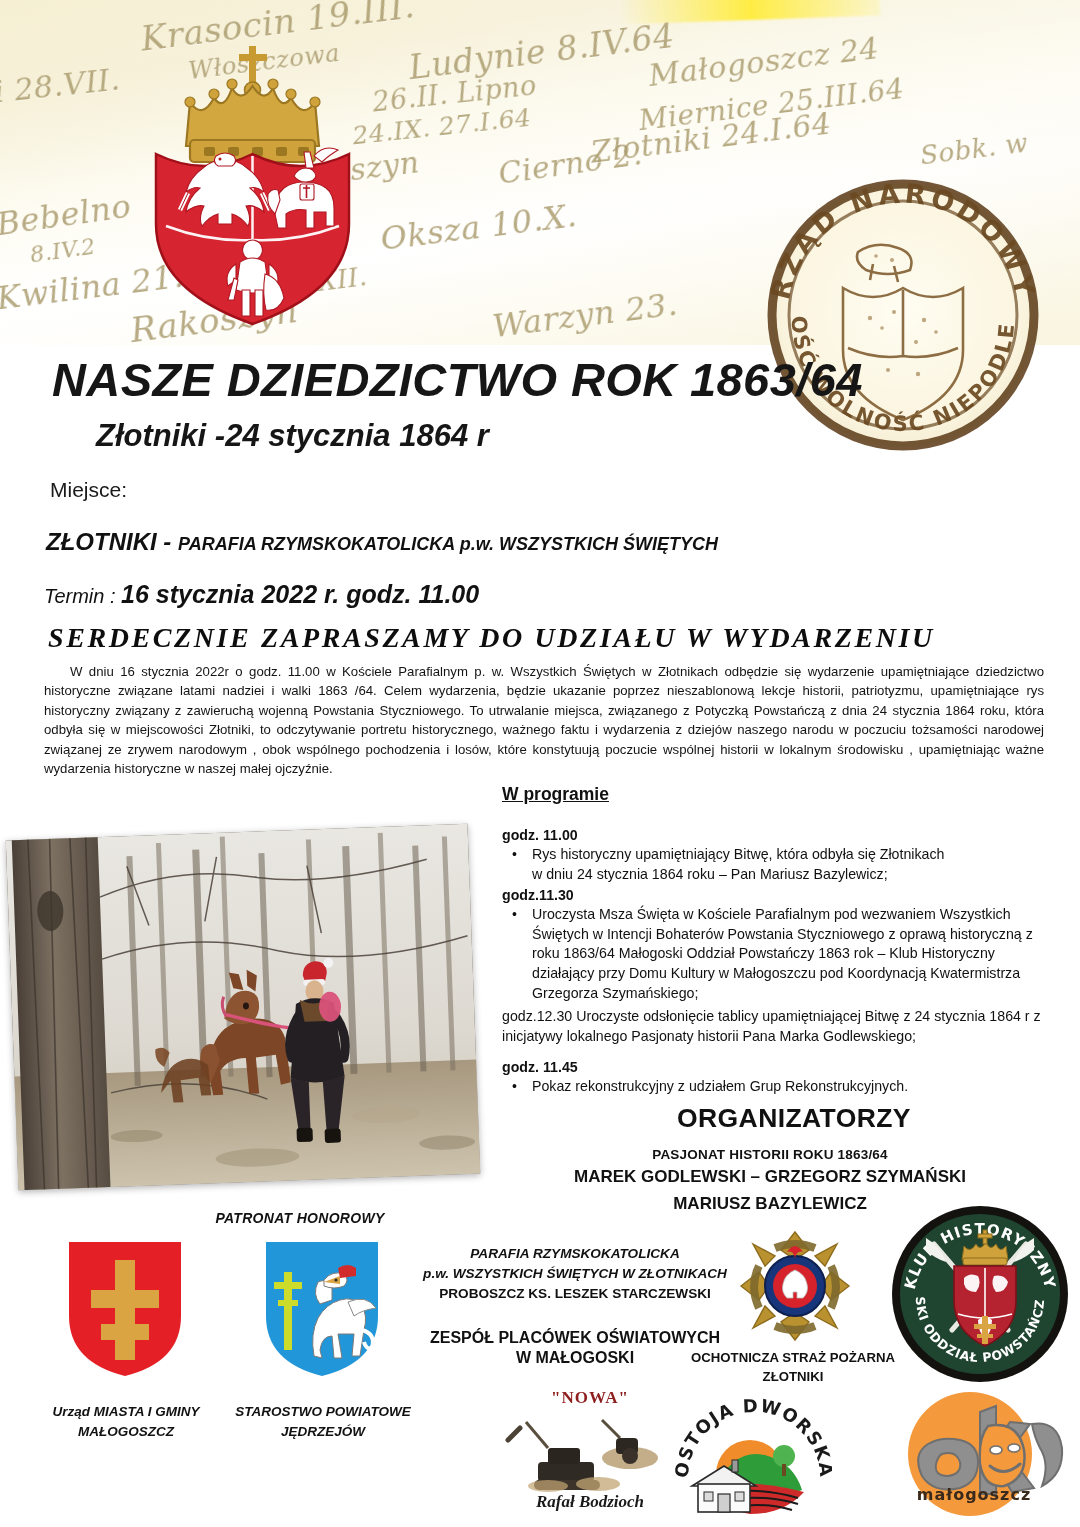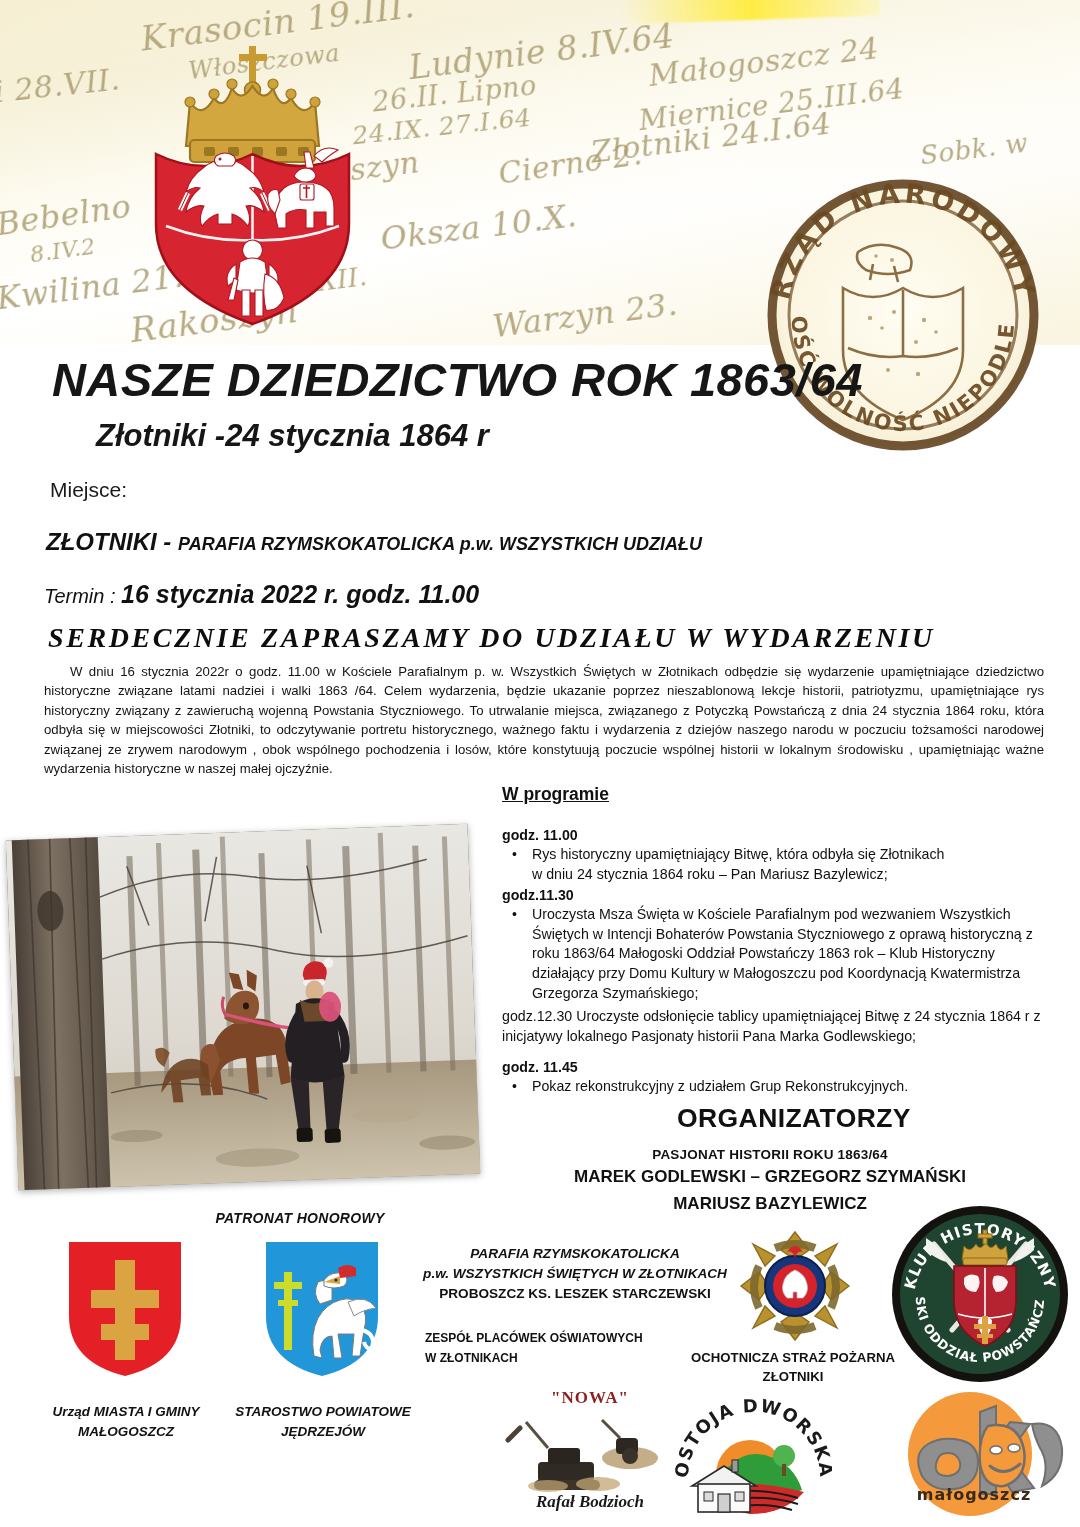--- a/index.html
+++ b/index.html
@@ -108,22 +108,22 @@
     font-size:13.5px;font-weight:bold;font-style:italic;line-height:20px;
   }
 
   
   .parish-block{
     position:absolute;left:420px;top:1244px;width:310px;text-align:center;
     font-size:13.6px;font-weight:bold;line-height:20px;
   }
   .parish-block .it{font-style:italic;}
   .zespol-block{
-    position:absolute;left:425px;top:1328px;width:300px;text-align:left;
-    font-size:12px;font-weight:bold;line-height:20px;
+    position:absolute;left:425px;top:1328px;width:300px;text-align:center;
+    font-size:16px;font-weight:bold;line-height:20px;
   }
   .osp-cap{
     position:absolute;left:668px;top:1348px;width:250px;text-align:center;
     font-size:13.2px;font-weight:bold;line-height:19px;
   }
 
   
   #osp-emblem{position:absolute;left:735px;top:1226px;width:120px;height:120px;}
   #klub-emblem{position:absolute;left:890px;top:1204px;width:180px;height:180px;}
   #nowa-logo{position:absolute;left:490px;top:1388px;width:200px;height:132px;}
@@ -280,21 +280,21 @@
       <circle cx="128" cy="96" r="1.8"></circle>
         <circle cx="144" cy="100" r="2"></circle>
     </g>
   </svg>
 </div>
 
 <div class="title-main">NASZE DZIEDZICTWO ROK 1863/64</div>
 <div class="title-sub">Złotniki -24 stycznia 1864 r</div>
 <div class="lbl-miejsce">Miejsce:</div>
 <div class="venue-line">
-  <span>ZŁOTNIKI - </span><span class="sm">PARAFIA RZYMSKOKATOLICKA p.w. WSZYSTKICH UDZIAŁU</span>
+  <span>ZŁOTNIKI - </span><span class="sm">PARAFIA RZYMSKOKATOLICKA p.w. WSZYSTKICH ŚWIĘTYCH</span>
 </div>
 <div class="term-line">
   <span>Termin : </span><span class="big">16 stycznia 2022 r. godz. 11.00</span>
 </div>
 <div class="invite">SERDECZNIE ZAPRASZAMY DO UDZIAŁU W WYDARZENIU</div>
 
 <div id="body-paragraph">
   <span class="indent"></span><span>W dniu 16 stycznia 2022r o godz. 11.00 w Kościele Parafialnym p. w. Wszystkich Świętych w Złotnikach odbędzie się wydarzenie upamiętniające dziedzictwo historyczne związane latami nadziei i walki 1863 /64. Celem wydarzenia, będzie ukazanie poprzez nieszablonową lekcje historii, patriotyzmu, upamiętniające rys historyczny związany z zawieruchą wojenną Powstania Styczniowego. To utrwalanie miejsca, związanego z Potyczką Powstańczą z dnia 24 stycznia 1864 roku, która odbyła się w miejscowości Złotniki, to odczytywanie portretu historycznego, ważnego faktu i wydarzenia z dziejów naszego narodu w poczuciu tożsamości narodowej związanej ze zrywem narodowym , obok wspólnego pochodzenia i losów, które konstytuują poczucie wspólnej historii w lokalnym środowisku    , upamiętniając ważne wydarzenia historyczne w naszej małej ojczyźnie.</span>
 </div>
 
@@ -470,21 +470,21 @@
   <div>JĘDRZEJÓW</div>
 </div>
 
 <div class="parish-block">
   <div class="it">PARAFIA RZYMSKOKATOLICKA</div>
   <div class="it">p.w. WSZYSTKICH ŚWIĘTYCH W ZŁOTNIKACH</div>
   <div>PROBOSZCZ KS. LESZEK STARCZEWSKI</div>
 </div>
 <div class="zespol-block">
   <div>ZESPÓŁ PLACÓWEK OŚWIATOWYCH</div>
-  <div>W ZŁOTNIKACH</div>
+  <div>W MAŁOGOSKI</div>
 </div>
 <div class="osp-cap">
   <div>OCHOTNICZA STRAŻ POŻARNA</div>
   <div>ZŁOTNIKI</div>
 </div>
 
 <div id="osp-emblem">
   <svg viewBox="0 0 120 120" width="120" height="120" aria-hidden="true">
     <g fill="#b9912f" stroke="#8d6b1c" stroke-width="1.4">
       <path d="M60 6 L74 24 L60 34 L46 24 Z"></path>

